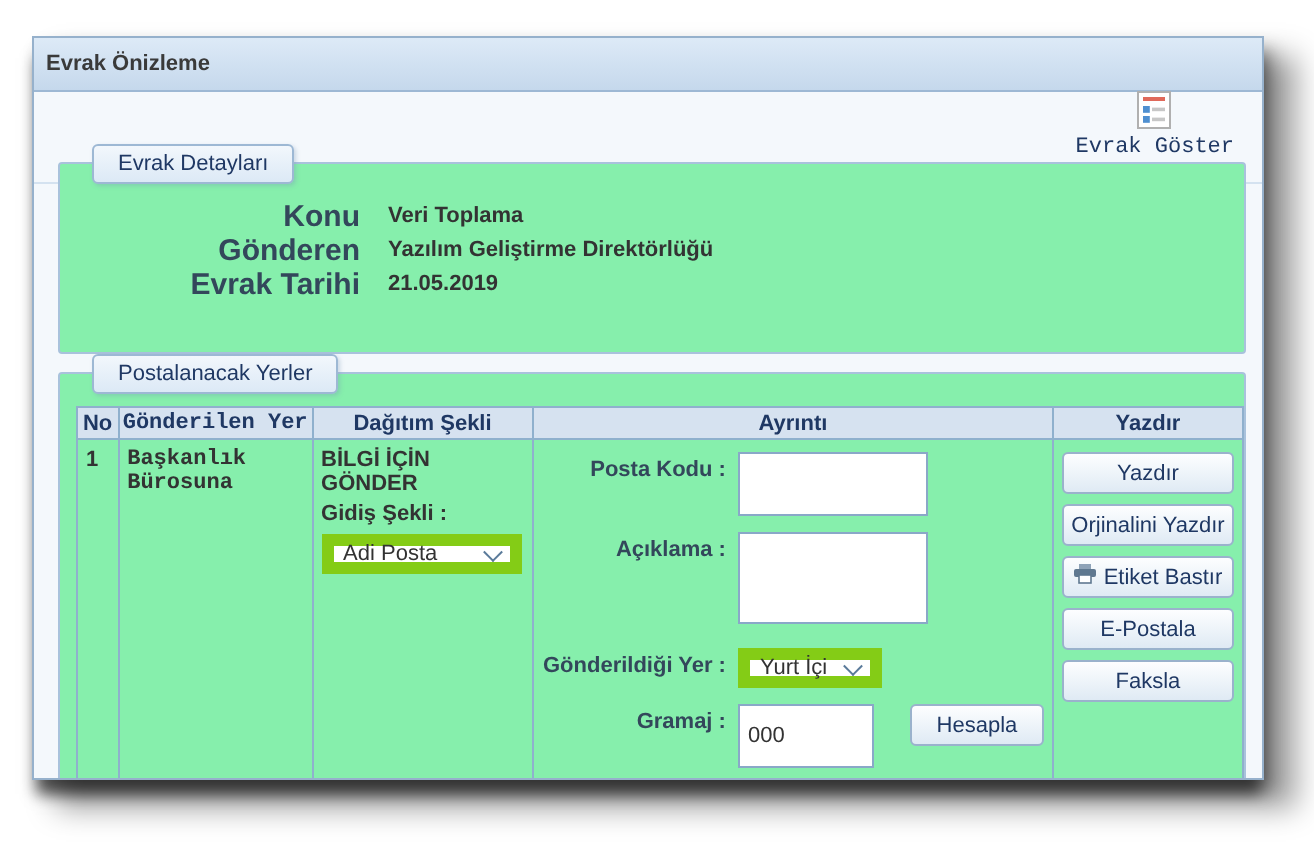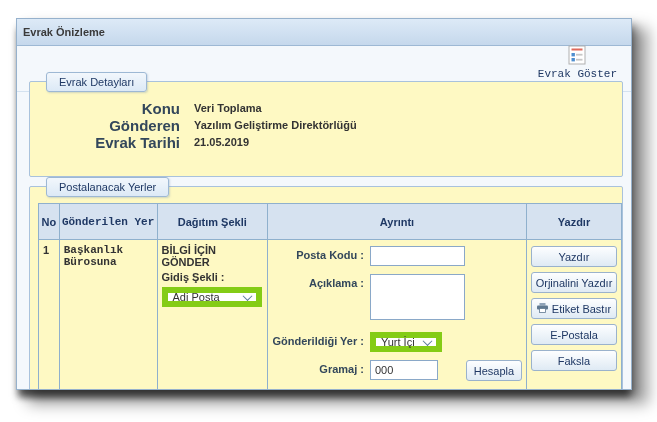--- a/index.html
+++ b/index.html
@@ -22,76 +22,76 @@
     border-bottom:1px solid #d4e2f0;
     display:flex; justify-content:flex-end; align-items:flex-start;
     gap:28px; padding:4px 10px 0 0;font-family:Liberation Mono, monospace;
   }
   .tool {
     display:flex; flex-direction:column; align-items:center; gap:2px;
     cursor:pointer; padding:2px 4px;
   }
   .tool .lbl { font-size:11px; color:#1f3864; white-space:nowrap; }
   .fieldset {
-    position:absolute; left:12px; right:8px; background:#fef9c3;
+    position:absolute; left:12px; right:8px; background:#86efac;
     border:1px solid #a9c2dc; border-radius:2px;
   }
   .legend {
     position:absolute; top:-10px; left:16px; padding:3px 12px;
     background:linear-gradient(#f2f7fc,#dce9f6); border:1px solid #9db8d4;
     border-radius:3px; font-size:11px; color:#1f3864; white-space:nowrap;
     box-shadow:1px 1px 2px rgba(120,150,180,0.35);
   }
   .fs-details { top:62px; height:96px; }
   .detail-rows { position:absolute; left:10px; top:20px; right:10px; }
   .drow { display:flex; margin-bottom:4px; line-height:13px; }
   .drow .dlabel { width:140px; text-align:right; font-weight:bold; color:#33475b; font-size:15px; }
   .drow .dvalue { margin-left:14px; font-weight:bold; color:#333333; font-size:11px; }
   .fs-mailing { top:167px; height:210px; }
   table.places {
     position:absolute; left:8px; top:16px; border-collapse:collapse;
     font-size:11px; color:#333;
   }
   table.places th {
     background:#d6e2f0; border:1px solid #8fb0cd; color:#1f3864;
-    font-size:11px; font-weight:bold; height:36px; text-align:center;
+    font-size:11px; font-weight:bold; height:16px; text-align:center;
   }
   table.places td { border:1px solid #8fb0cd; vertical-align:top; padding:4px; }
   .c-no{width:26px; text-align:left;} .c-yer{width:128px;font-family:Liberation Mono, monospace;} .c-dag{width:112px;}
   .c-ayr{width:212px;} .c-yaz{width:94px;}
   .bold { font-weight:bold; color:#333; }
   .selectbox {
     background:#fff; border:6px solid #84cc16; height:20px;
     display:flex; align-items:center; justify-content:space-between;
     padding:0 5px; font-size:11px; color:#333; cursor:default;
   }
   .chev { width:7px; height:7px; border-right:1.5px solid #5a7a9a;
           border-bottom:1.5px solid #5a7a9a; transform:rotate(45deg) translate(-1px,-1px); }
   .gidis-select { width:100px; margin-top:4px; }
   .frow { display:flex; align-items:flex-start; margin-bottom:8px; }
   .flabel { width:92px; text-align:right; font-weight:bold; color:#33475b;
             font-size:11px; padding-top:3px; line-height:12px; }
   .fctrl { margin-left:6px; display:flex; align-items:flex-start; }
   input.txt {
-    border:1px solid #8aa8c8; height:20px; width:95px; font-size:11px;
+    border:1px solid #8aa8c8; height:32px; width:95px; font-size:11px;
     padding:0 4px; font-family:inherit; color:#333; background:#fff;
   }
   textarea.txt {
     border:1px solid #8aa8c8; height:46px; width:95px; font-size:11px;
     padding:2px 4px; font-family:inherit; resize:none; background:#fff;
   }
   input.num { width:68px; }
   .btn {
     border:1px solid #9ab2cc; border-radius:3px; height:21px;
     background:linear-gradient(#fdfeff,#dfeaf4); color:#1f3864;
     font-size:11px; font-family:inherit; cursor:pointer; width:86px;
     display:flex; align-items:center; justify-content:center; gap:4px;
     white-space:nowrap;
   }
-  .btn-hesapla { width:56px; margin-left:28px; }
+  .btn-hesapla { width:67px; margin-left:18px; }
   .btnstack { display:flex; flex-direction:column; gap:5px; align-items:center; padding-top:2px; }
   .icon-wrap { width:24px; height:22px; display:flex; align-items:center; justify-content:center; }
 </style>
 </head>
 <body>
 
 <div class="window">
 
   <div class="titlebar">
     <span>Evrak Önizleme</span>

